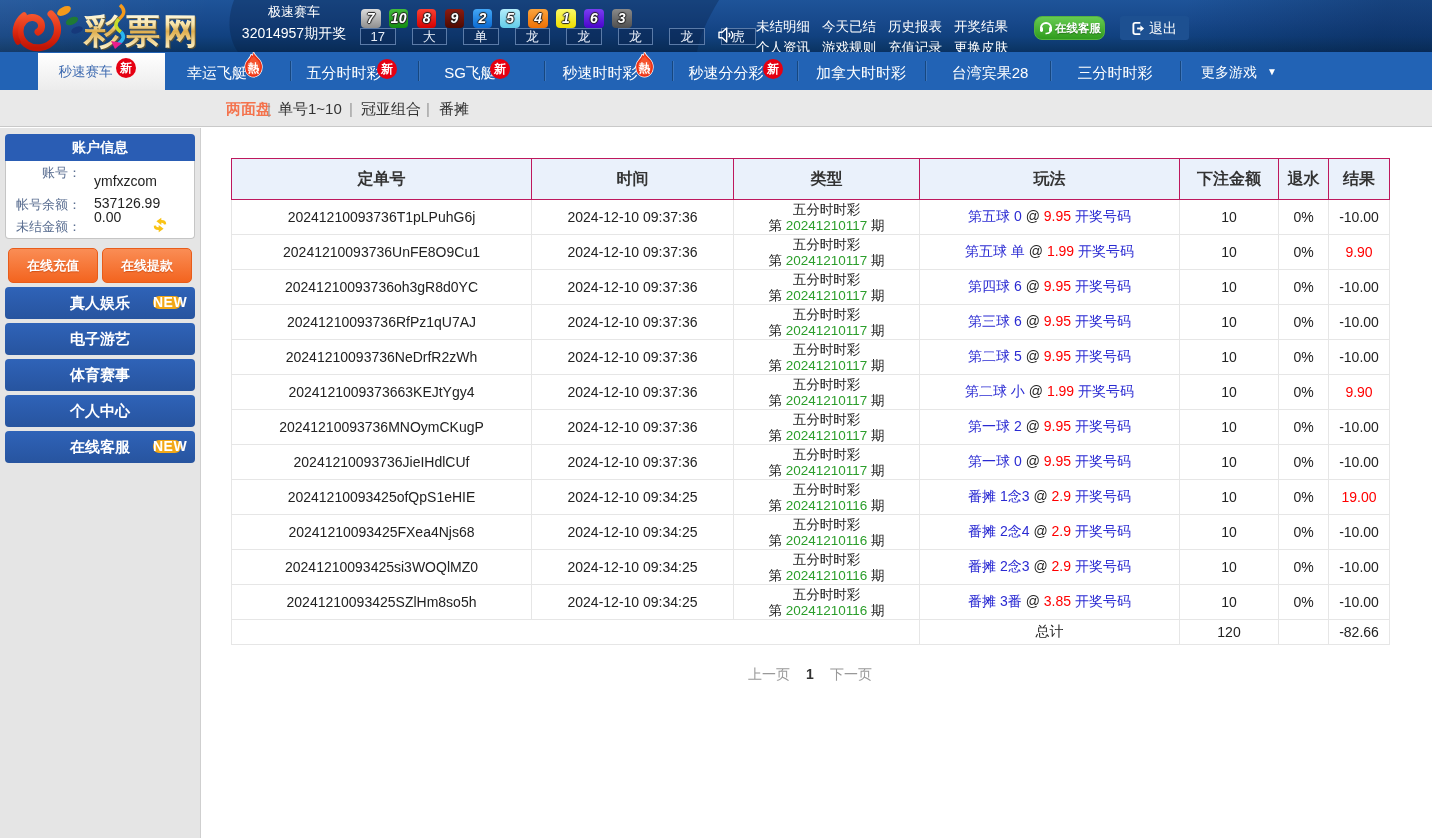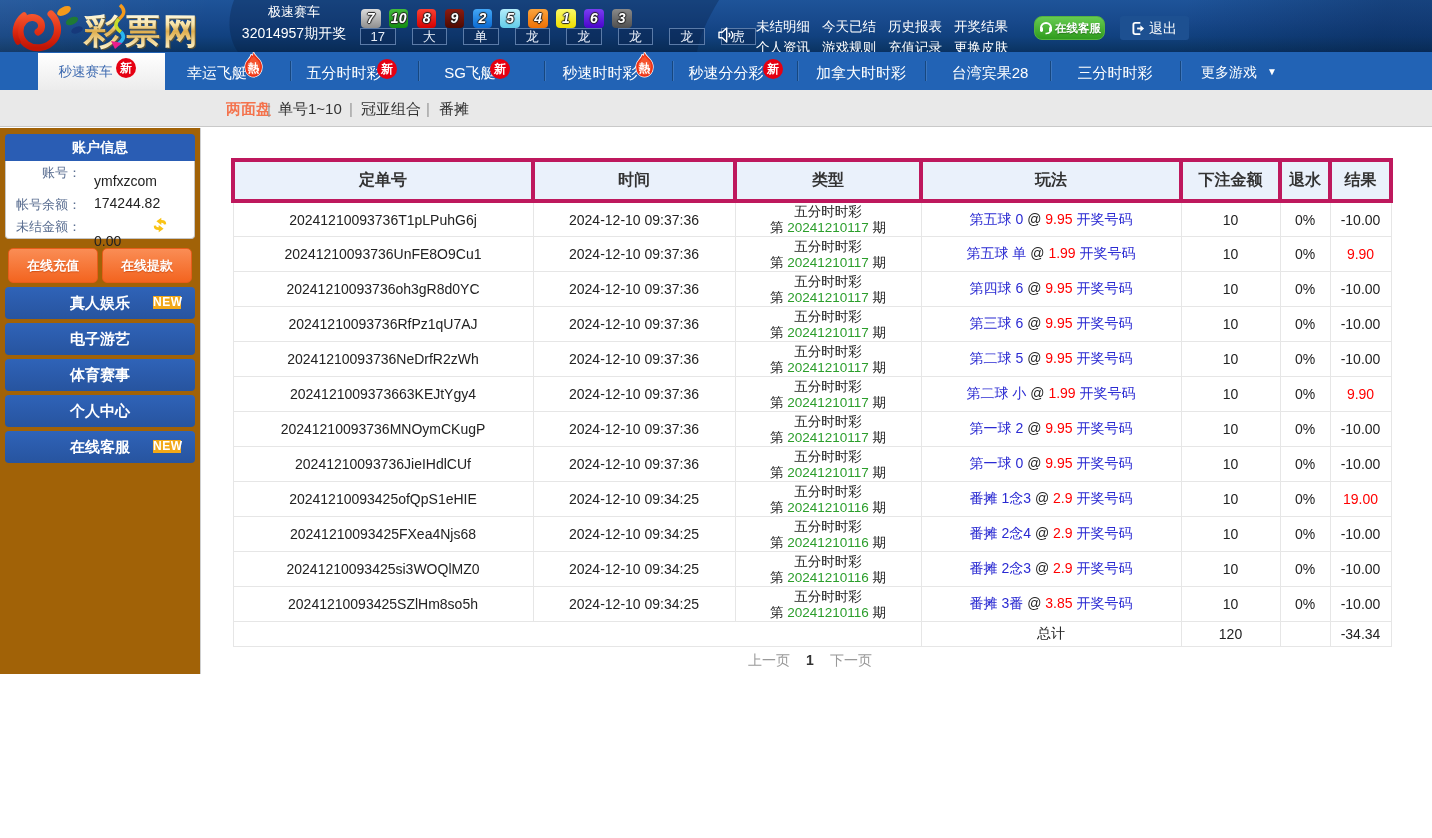--- a/index.html
+++ b/index.html
@@ -64,53 +64,53 @@
 .hot { position:absolute; }
 
 
 .subnav { position:absolute; left:0; top:90px; width:1432px; height:37px;
   background:#e9e9e9; border-bottom:1px solid #c9c9c9; font-size:15px; color:#333; }
 .subnav span { position:absolute; top:10px; }
 .subnav .cur { color:#f4734d; font-weight:bold; }
 .subnav .sp { color:#999; }
 
 
-.side { position:absolute; left:0; top:128px; width:201px; height:546px;
-  background:#a16207; border-right:1px solid #cfcfcf;padding-left:22px; }
+.side { position:absolute; left:0; top:128px; width:201px; height:710px;
+  background:#e5e5e5; border-right:1px solid #cfcfcf;padding-left:22px; }
 .phdr { position:absolute; left:5px; top:6px; width:190px; height:27px;
   background:#2a5db4; border-radius:4px 4px 0 0; color:#fff; font-size:14px;
   font-weight:bold; text-align:center; line-height:27px; }
 .pbody { position:absolute; left:5px; top:33px; width:190px; height:78px;
   background:#fff; border:1px solid #c5c5c5; border-top:none; border-radius:0 0 4px 4px; }
 .pbody .lab { position:absolute; width:75px; text-align:right; font-size:13px; color:#5a6e91; }
 .pbody .val { position:absolute; left:88px; font-size:14px; color:#222; }
 .ob { position:absolute; width:90px; height:35px; border-radius:5px;
   background:linear-gradient(#fa8d55,#f3641f); border:1px solid #e85c1a;
   color:#fff; font-size:13px; font-weight:bold; text-align:center; line-height:33px;
   text-shadow:0 1px 1px rgba(190,60,0,.6); }
 .mb { position:absolute; left:5px; width:190px; height:32px; border-radius:4px;
   background:linear-gradient(#2f63b8,#27549f); color:#fff; font-size:15px;
   font-weight:bold; text-align:center; line-height:32px; }
 .mb .new { position:absolute; left:148px; top:9px; width:28px; height:13px;
-  border-radius:0; background:#f2a818; color:#fff; font-size:12px; font-weight:bold;
+  border-radius:6px; background:#f2a818; color:#fff; font-size:14px; font-weight:bold;
   line-height:13px; text-align:center; letter-spacing:.5px; }
 
 
 .main { position:absolute; left:231px; top:158px; }
 table { border-collapse:collapse; table-layout:fixed; width:1158px;
   font-size:14px; color:#222; text-align:center; }
 th { height:41px; background:#eaf1fb; font-size:16px; color:#333;
-  border:4px solid #be185d; font-weight:bold; }
+  border:1px solid #be185d; font-weight:bold; }
 td { height:35px; border:1px solid #e6e6e6; overflow:hidden; }
 td.typ { font-size:13.5px; line-height:16px; padding-top:1px; }
 .grn { color:#2b9e2b; }
 a.lk { color:#2a2ad2; text-decoration:none; }
 .red { color:#f00; }
 tr.tot td { height:25px; font-size:14px; }
-.pager { width:1158px; margin-top:5px; text-align:center; color:#999; font-size:14px; }
+.pager { width:1158px; margin-top:21px; text-align:center; color:#999; font-size:14px; }
 .pager b { color:#333; margin:0 16px; }
 </style>
 </head>
 <body>
 <div id="page">
 <div class="hdr">
   <div class="shade"></div>
   <svg style="position:absolute;left:0;top:0;" width="1432" height="52" viewBox="0 0 1432 52">
   <path d="M234,0 C227,18 228,38 238,52 L697,52 C700,35 707,20 719,0 Z" fill="rgba(8,28,58,0.30)"></path>
   </svg>
@@ -233,23 +233,23 @@
   <span style="left:361px;">冠亚组合</span>
   <span class="sp" style="left:426px;">|</span>
   <span style="left:439px;">番摊</span>
 </div>
 <div class="side">
   <div class="phdr">账户信息</div>
   <div class="pbody">
     <span class="lab" style="top:3px;">账号：</span>
         <span class="val" style="top:12px;">ymfxzcom</span>
     <span class="lab" style="top:35px;">帐号余额：</span>
-        <span class="val" style="top:34px;">174244.82</span>
+        <span class="val" style="top:34px;">537126.99</span>
     <span class="lab" style="top:57px;">未结金额：</span>
-        <span class="val" style="top:72px;">0.00</span>
+        <span class="val" style="top:48px;">0.00</span>
     <svg style="position:absolute;left:147px;top:56px;" width="14" height="16" viewBox="0 0 14 16">
 <path d="M13.2,7.2 Q13.4,2.8 8.3,2.9 L8.3,0.7 L3.4,4.3 L8.3,7.9 L8.3,5.7 Q10.8,5.6 11,7.6 Z" fill="#f9c315"></path>
 <path d="M0.8,8.8 Q0.6,13.2 5.7,13.1 L5.7,15.3 L10.6,11.7 L5.7,8.1 L5.7,10.3 Q3.2,10.4 3,8.4 Z" fill="#f9c315"></path>
 </svg>
   </div>
   <div class="ob" style="left:8px;top:120px;">在线充值</div>
   <div class="ob" style="left:102px;top:120px;">在线提款</div>
   <div class="mb" style="top:159px;">真人娱乐<span class="new">NEW</span></div>
   <div class="mb" style="top:195px;">电子游艺</div>
   <div class="mb" style="top:267px;">个人中心</div>
@@ -385,19 +385,19 @@
             <td><a class="lk">番摊 3番</a> @ <span class="red">3.85</span> <a class="lk">开奖号码</a></td>
             <td>10</td>
             <td>0%</td>
             <td>-10.00</td>
           </tr>
 <tr class="tot">
             <td colspan="3"></td>
             <td>总计</td>
             <td>120</td>
             <td></td>
-            <td>-34.34</td>
+            <td>-82.66</td>
           </tr>
 </tbody>
 </table>
 <div class="pager">上一页<b>1</b>下一页</div>
 </div>
 </div>
 
 </body></html>

